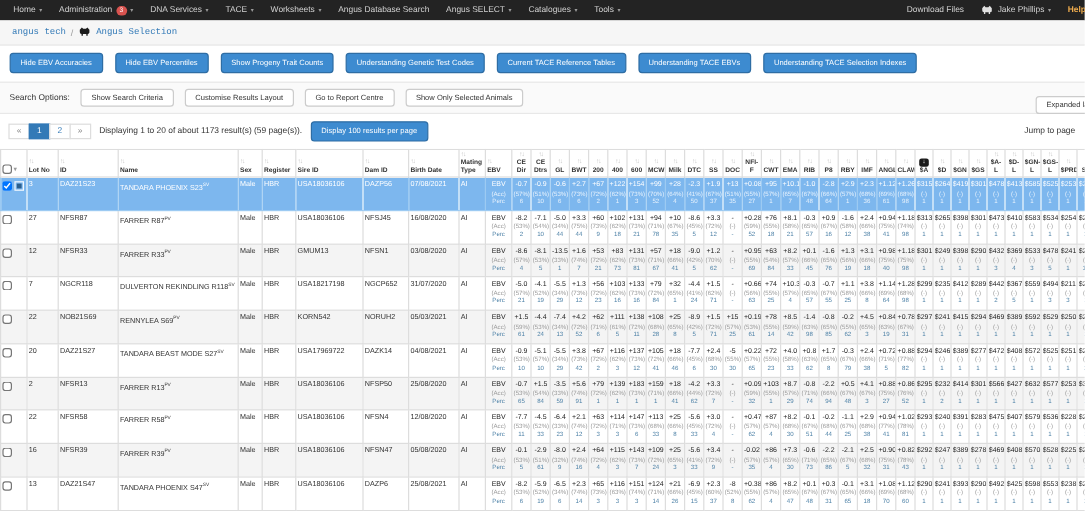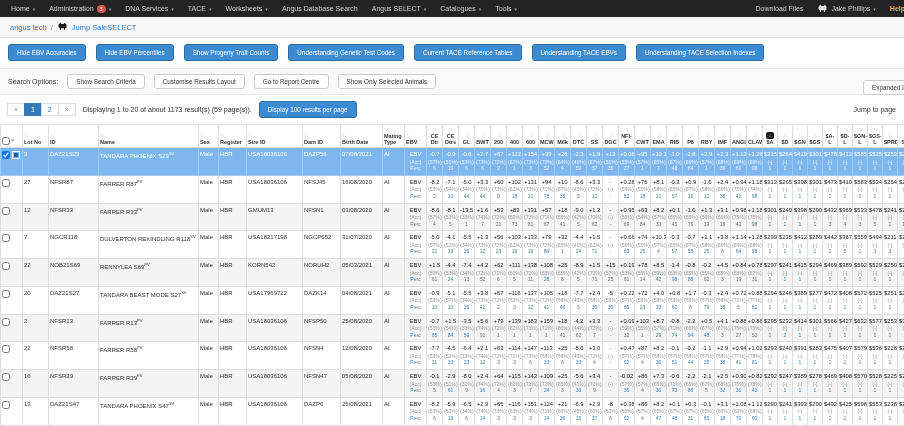--- a/index.html
+++ b/index.html
@@ -7,21 +7,21 @@
   
   .navbar{height:17px;background:#232323;display:flex;align-items:center;justify-content:space-between;padding:0 4px;}
   .nav-left,.nav-right{display:flex;align-items:center;height:100%;}
   .nav-item{color:#d2d2d2;font-size:7px;padding:0 7px;display:flex;align-items:center;gap:3px;cursor:pointer;white-space:nowrap;height:100%;}
   .caret{font-size:5px;color:#9a9a9a;}
   .badge{background:#d9534f;color:#fff;border-radius:7px;font-size:5.5px;padding:0 3px;line-height:8px;height:8px;display:inline-block;}
   .help-link{color:#f0ad4e;font-weight:bold;margin-right:-12px;}
   .cow{width:11px;height:8px;color:#e0e0e0;}
   
   .breadcrumb-bar{background:#f6f6f6;border-bottom:1px solid #e7e7e7;padding:5px 10px;font-size:7.5px;display:flex;align-items:center;gap:4px;}
-  .bc-link{color:#337ab7;cursor:pointer;}
+  .bc-link{color:#337ab7;cursor:pointer;font-family:Liberation Mono, monospace;}
   .bc-sep{color:#999;}
   .breadcrumb-bar .cow{color:#1b1b1b;}
   
   .actions-row{padding:6px 8px 4px;display:flex;gap:10px;white-space:nowrap;}
   .btn-primary{background:#3d8bd0;border:1px solid #2e6da4;color:#fff;font-size:6.3px;padding:4px 8px;border-radius:3px;cursor:pointer;white-space:nowrap;}
   
   .search-row{background:#fafafa;border-top:1px solid #e8e8e8;border-bottom:1px solid #e8e8e8;margin-top:3px;
     padding:5px 8px;display:flex;align-items:center;gap:9px;position:relative;}
   .search-label{font-size:7px;color:#333;}
   .btn-default{background:#fff;border:1px solid #ccc;color:#333;font-size:6.3px;padding:3px 8px;border-radius:3px;cursor:pointer;white-space:nowrap;}
@@ -114,21 +114,21 @@
       <a class="nav-item help-link">Help</a>
     </div>
 </div>
 
 <div class="breadcrumb-bar">
   <span class="bc-link">angus tech</span>
   <span class="bc-sep">/</span>
   <span id="bc-cow"><svg viewBox="0 0 16 14" class="cow">
         <path d="M1 5 L4 1.5 L6 3.5 L10 3.5 L12 1.5 L15 5 L15 9 Q15 11 12.5 11 L12.5 13.5 L10.5 13.5 L10.5 11 L5.5 11 L5.5 13.5 L3.5 13.5 L3.5 11 Q1 11 1 8 Z" fill="currentColor"></path>
       </svg></span>
-  <span class="bc-link">Jump SaleSELECT</span>
+  <span class="bc-link">Angus Selection</span>
 </div>
 
 <div class="actions-row" id="actions-row">
     <button class="btn-primary">Hide EBV Accuracies</button>
     <button class="btn-primary">Hide EBV Percentiles</button>
     <button class="btn-primary">Show Progeny Trait Counts</button>
     <button class="btn-primary">Understanding Genetic Test Codes</button>
     <button class="btn-primary">Current TACE Reference Tables</button>
     <button class="btn-primary">Understanding TACE EBVs</button>
     <button class="btn-primary">Understanding TACE Selection Indexes</button>

